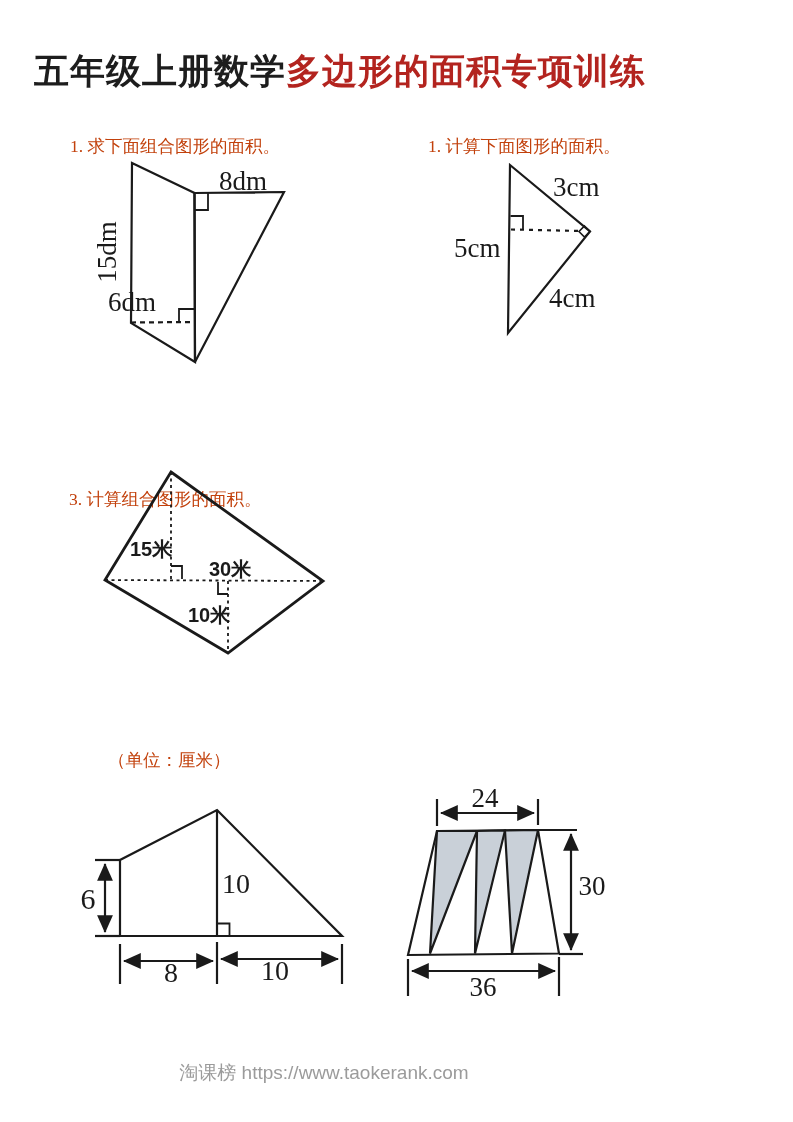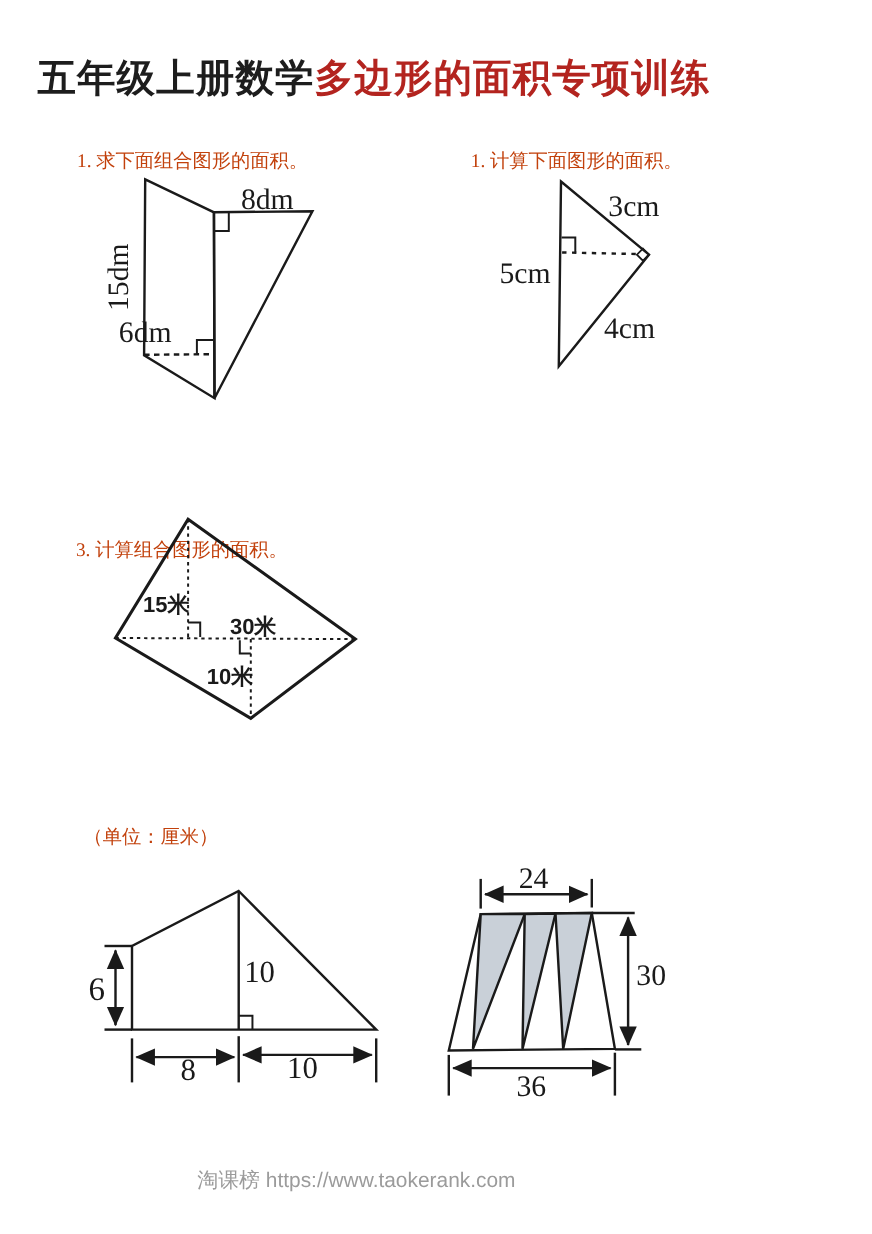--- a/index.html
+++ b/index.html
@@ -9,21 +9,21 @@
   }
   .abs{position:absolute;}
   .title{
     top:48px;left:0;width:680px;text-align:center;
     font-size:35px;font-weight:bold;letter-spacing:1px;white-space:nowrap;
   }
   .title .red{color:#b3241f;}
   .ptext{
     font-size:17.5px;line-height:24px;color:#c2410c;white-space:nowrap;
   }
-  .ptext .indent{display:block;margin-left:8px;}
+  .ptext .indent{display:block;margin-left:40px;}
   svg{position:absolute;overflow:visible;}
   svg text{font-family:"Liberation Serif","DejaVu Serif",serif;fill:#1a1a1a;}
   svg text.cjk{font-family:"Liberation Sans","DejaVu Sans",sans-serif;font-weight:bold;}
   .footer{
     top:1060px;left:0;width:648px;text-align:center;
     font-family:"Liberation Sans","DejaVu Sans",sans-serif;
     font-size:19px;color:#9b9b9b;white-space:nowrap;
   }
 </style>
 </head>

